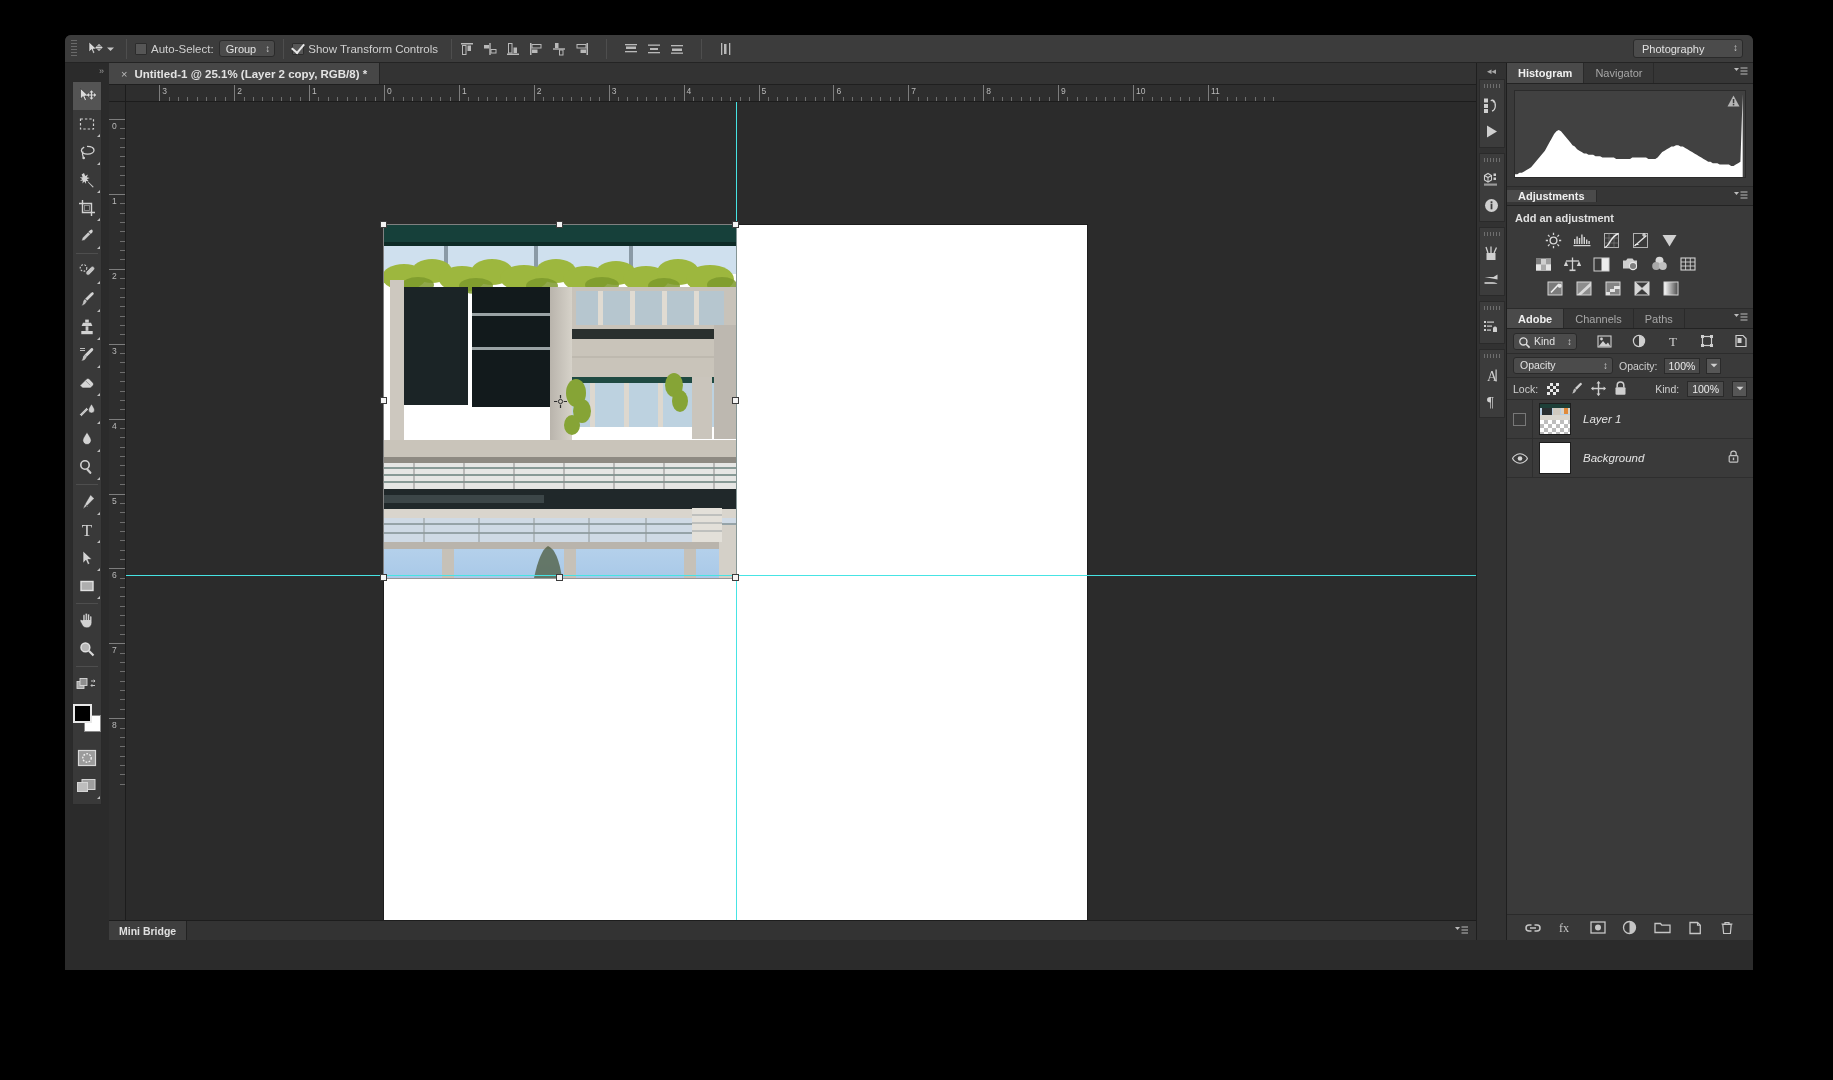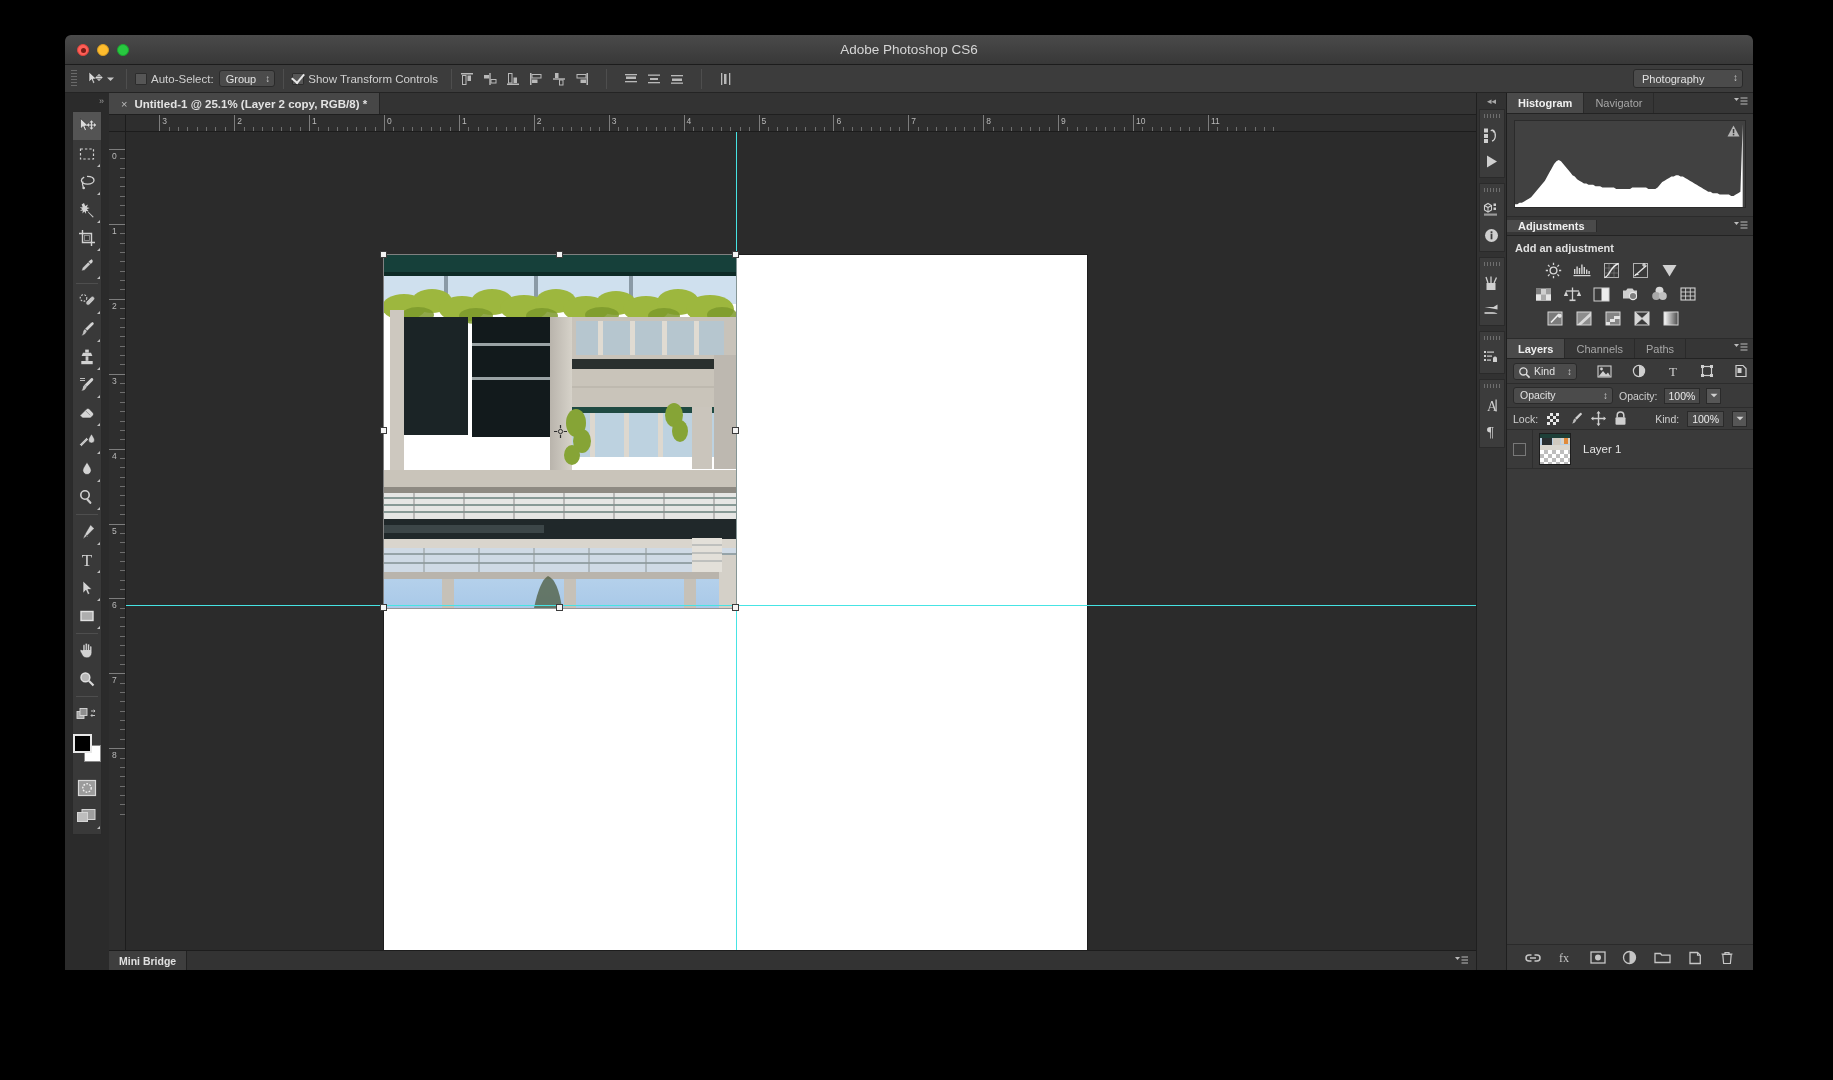--- a/index.html
+++ b/index.html
@@ -309,42 +309,34 @@
   .eyebox { width: 13px; height: 13px; border: 1px solid #787878; background: #3a3a3a; }
   .thumb {
     width: 32px; height: 32px; margin-left: 6px; border: 1px solid #1d1d1d;
     background-image:
       linear-gradient(45deg, #bdbdbd 25%, transparent 25%, transparent 75%, #bdbdbd 75%),
       linear-gradient(45deg, #bdbdbd 25%, #fff 25%, #fff 75%, #bdbdbd 75%);
     background-size: 8px 8px; background-position: 0 0, 4px 4px;
     position: relative; overflow: hidden;
   }
   .thumb.selected-thumb { outline: 2px solid #e9e9e9; }
-  .layername { color: #e4e4e4; font-size: 11.5px; margin-left: 12px; }
+  .layername { color: #e4e4e4; font-size: 11.5px; margin-left: 12px; font-style: italic; }
   .lockicon { position: absolute; right: 14px; }
   .layers-footer {
     height: 26px; background: #383838; border-top: 1px solid #2a2a2a;
     display: flex; align-items: center; justify-content: space-around;
     padding: 0 10px;
   }
   .lf-btn { width: 18px; height: 18px; display: flex; align-items: center; justify-content: center; }
 </style>
 </head>
 <body>
 
 <div id="app">
 
-  <div class="titlebar">
-    <div class="traffic">
-      <div class="tl red"></div>
-      <div class="tl yellow"></div>
-      <div class="tl green"></div>
-    </div>
-    <div class="apptitle">Adobe Photoshop CS6</div>
-  </div>
 
   <div class="optionsbar">
     <div class="gripdots"></div>
 
     <div class="tool-preset">
       <svg width="17" height="17" viewBox="0 0 17 17">
         <path d="M3 2 L3 12 L5.5 9.5 L7.2 13.5 L8.8 12.8 L7.2 9 L10.5 9 Z" fill="#d8d8d8" stroke="#2b2b2b" stroke-width=".6"></path>
         <path d="M13 4.5 v6 M10 7.5 h6 M13 4.5 l-1.5 1.5 M13 4.5 l1.5 1.5 M13 10.5 l-1.5 -1.5 M13 10.5 l1.5 -1.5 M10 7.5 l1.5 -1.5 M10 7.5 l1.5 1.5 M16 7.5 l-1.5 -1.5 M16 7.5 l-1.5 1.5" stroke="#d8d8d8" stroke-width="1" fill="none"></path>
       </svg>
       <svg width="9" height="6" viewBox="0 0 9 6">
@@ -1282,21 +1274,21 @@
                     <stop offset="1" stop-color="#4a4a4a"></stop>
                   </linearGradient>
                 </defs>
               <rect x="1" y="1" width="14" height="13" fill="url(#gmg)" stroke="#d6d6d6" stroke-width="1"></rect>
             </svg>
           </div>
         </div>
       </div>
 
       <div class="layers-head">
-        <div class="ptab active">Layers</div>
+        <div class="ptab active">Adobe</div>
         <div class="ptab">Channels</div>
         <div class="ptab">Paths</div>
         <svg class="pmenu" viewBox="0 0 14 12">
           <path d="M0 1 L5 1 L2.5 4Z" fill="#bcbcbc"></path>
           <path d="M6.5 1 h7 M6.5 4 h7 M6.5 7 h7" stroke="#bcbcbc" stroke-width="1.2"></path>
         </svg>
       </div>
 
       <div class="filterbar">
         <div class="kind-sel spin">
@@ -1400,20 +1392,35 @@
                 <rect x="0" y="0" width="32" height="16" fill="#b9cfe2"></rect>
                 <rect x="0" y="0" width="32" height="4" fill="#1d3f38"></rect>
                 <rect x="2" y="4" width="10" height="8" fill="#2a2f31"></rect>
                 <rect x="13" y="4" width="7" height="9" fill="#cfc9bf"></rect>
                 <rect x="21" y="4" width="11" height="6" fill="#d8d4cb"></rect>
                 <rect x="24" y="4" width="4" height="6" fill="#e08a3a"></rect>
                 <rect x="0" y="11" width="32" height="5" fill="#d9d6cf"></rect>
               </svg></div>
             <span class="layername">Layer 1</span>
           </div>
+          <div class="layerrow">
+            <div class="eyecell">
+              <svg width="16" height="11" viewBox="0 0 16 11">
+                <path d="M8 0.8 C12 0.8 15 4 15.4 5.5 C15 7 12 10.2 8 10.2 C4 10.2 1 7 0.6 5.5 C1 4 4 0.8 8 0.8Z" fill="none" stroke="#d5d5d5" stroke-width="1.1"></path>
+                <circle cx="8" cy="5.5" r="2.3" fill="#d5d5d5"></circle>
+              </svg>
+            </div>
+            <div class="thumb" style="background: rgb(255, 255, 255);"></div>
+            <span class="layername">Background</span>
+            <span class="lockicon"><svg width="11" height="13" viewBox="0 0 11 13">
+                <path d="M2.8 5.8 V3.8 a2.7 2.7 0 0 1 5.4 0 V5.8" fill="none" stroke="#c2c2c2" stroke-width="1.2"></path>
+                <rect x="1.2" y="5.6" width="8.6" height="6.6" rx="1" fill="none" stroke="#c2c2c2" stroke-width="1.2"></rect>
+                <rect x="4.8" y="7.6" width="1.4" height="2.6" fill="#c2c2c2"></rect>
+              </svg></span>
+          </div>
         </div>
 
       <div class="layers-footer">
         <div class="lf-btn">
           <svg width="16" height="12" viewBox="0 0 16 12">
             <path d="M6.5 3 H4 a3 3 0 0 0 0 6 h2.5 M9.5 3 H12 a3 3 0 0 1 0 6 H9.5" fill="none" stroke="#c6c6c6" stroke-width="1.5"></path>
             <path d="M5 6 h6" stroke="#c6c6c6" stroke-width="1.5"></path>
           </svg>
         </div>
         <div class="lf-btn">

